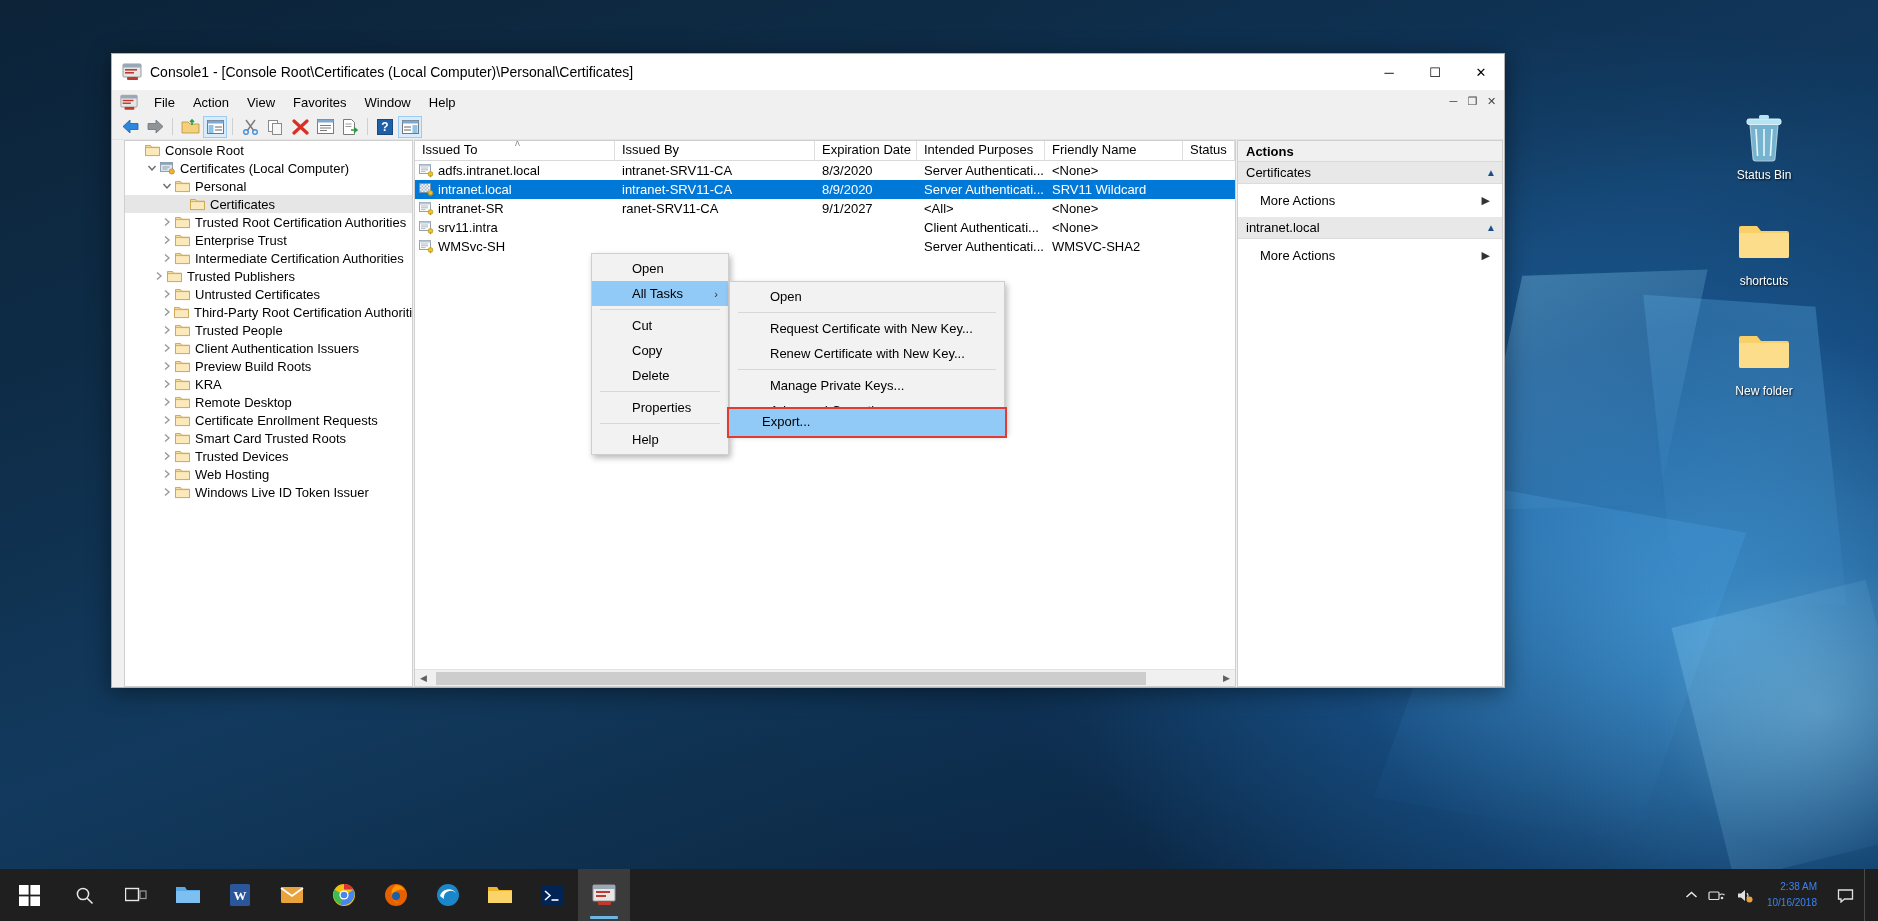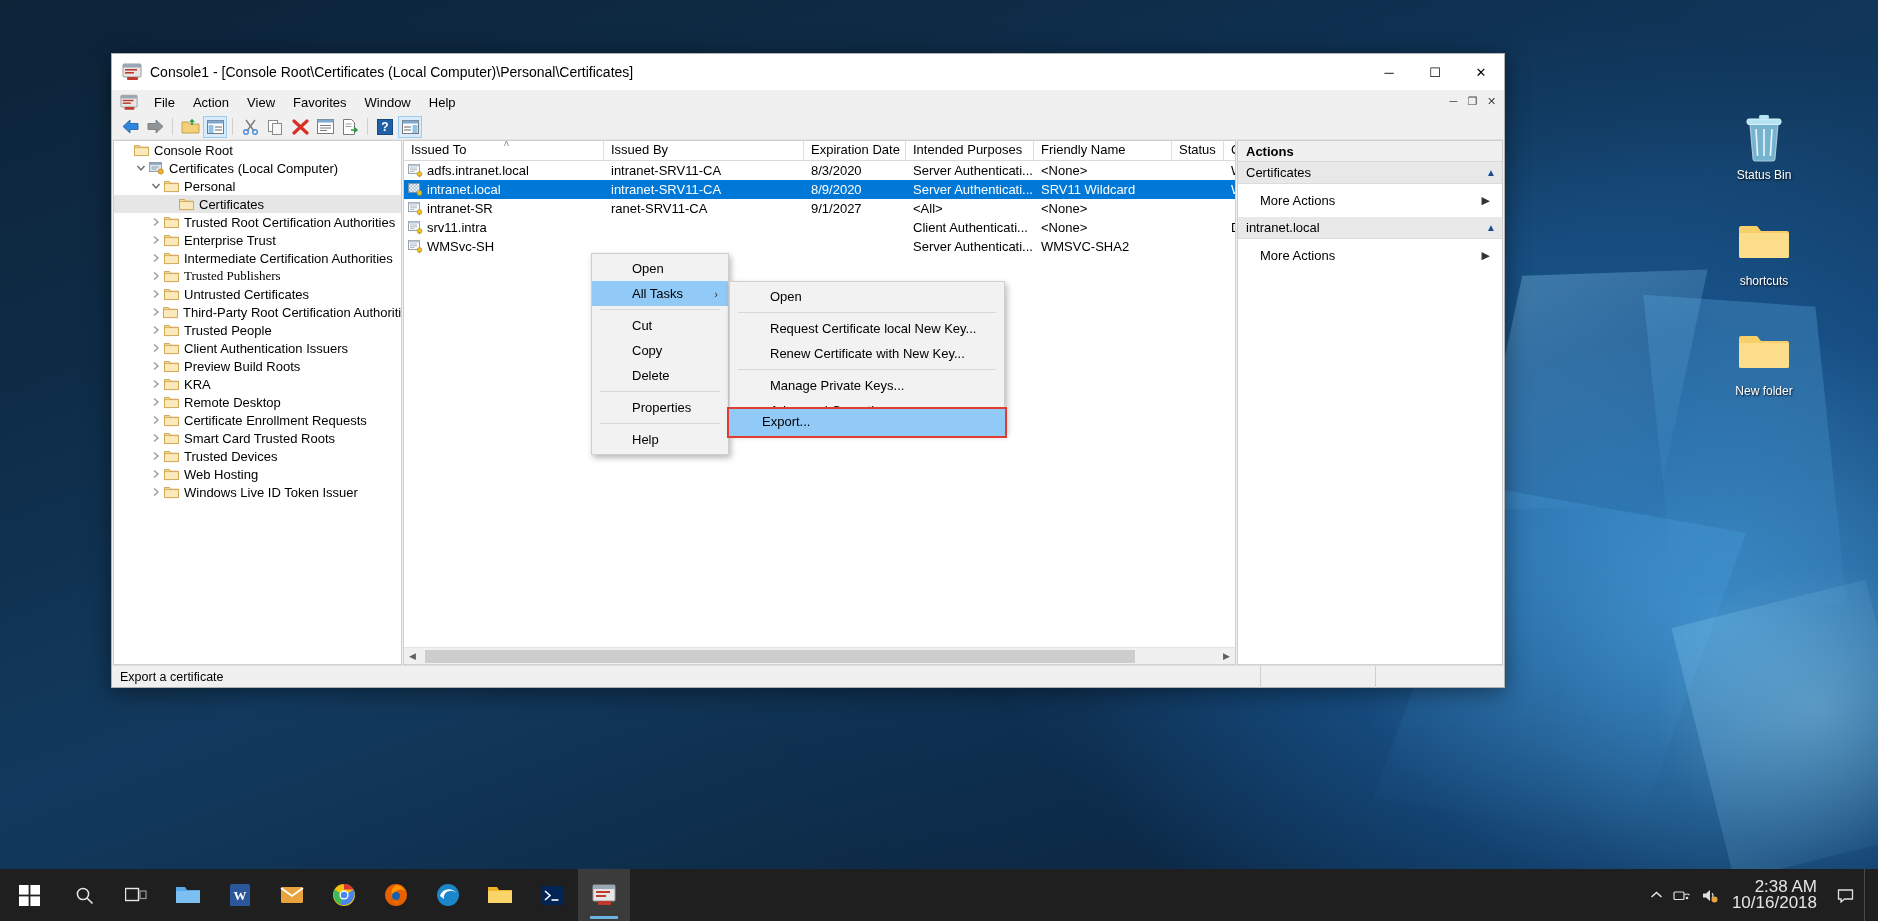--- a/index.html
+++ b/index.html
@@ -83,21 +83,21 @@
   }
   .tb-btn { width: 24px; height: 22px; display:flex; align-items:center; justify-content:center; }
   .tb-btn.active { background: #d8ecfd; border: 1px solid #9ecbf0; }
   .tb-sep { width: 1px; height: 17px; background: #cfcfcf; margin: 0 4px; }
 
   
   #mmcbody { flex: 1 1 auto; display: flex; background: #f0f0f0; padding: 0; min-height: 0; }
 
   
   #treepane {
-    width: 289px; background: #fff; border: 1px solid #cfcfcf; margin-left: 1px;
+    width: 289px; background: #fff; border: 1px solid #cfcfcf; margin-left: 12px;
     overflow: hidden; flex: 0 0 289px;
   }
   .tnode { display: flex; align-items: center; height: 18px; padding-left: 4px; font-size: 13px; white-space: nowrap; }
   .tnode .tw { width: 16px; display:flex; align-items:center; justify-content:center; color:#808080; font-size: 11px; }
   .tnode .tico { margin-right: 5px; display:flex; align-items:center; }
   .tnode.sel { background: #e6e6e6; }
   .tnode .lbl { overflow: hidden; }
 
   
   #listpane {
@@ -183,21 +183,21 @@
     background: #1f1f1f; display: flex; align-items: center;
   }
   #startbtn { width: 58px; height: 52px; display:flex; align-items:center; justify-content:center; }
   .tbicon { width: 52px; height: 52px; display:flex; align-items:center; justify-content:center; position: relative; }
   .tbicon.running::after {
     content:''; position:absolute; bottom:2px; left:12px; width:28px; height:3px; background:#6fb3e0; border-radius:1px;
   }
   .tbicon.active { background: #3b3b3b; }
   #tray { margin-left: auto; display: flex; align-items: center; height: 52px; padding-right: 6px; gap: 10px; }
   .trayico { color: #e8e8e8; font-size: 13px; display:flex; align-items:center; }
-  #clock { color: #e5e5e5; font-size: 17px; line-height: 16px; text-align: right; padding: 0 10px 0 4px; }
+  #clock { color: #3b82f6; font-size: 10px; line-height: 16px; text-align: right; padding: 0 10px 0 4px; }
   #showdesk { width: 8px; height: 52px; border-left: 1px solid #4a4a4a; }
 </style>
 </head>
 <body>
 
 <div id="desktop">
   <div class="wp-shape" id="wp1"></div>
   <div class="wp-shape" id="wp2"></div>
   <div class="wp-shape" id="wp3"></div>
   <div class="wp-shape" id="wp4"></div>
@@ -443,21 +443,21 @@
             </svg>
           </span>
           <span class="tico">
             <svg width="15" height="13" viewBox="0 0 15 13">
               <path d="M0.5 1.5 h5 l1.3 1.7 h7.7 v8.3 h-14 z" fill="#f7d894" stroke="#c59b3e" stroke-width="0.8"></path>
               <path d="M0.5 3.6 h14 v8 h-14 z" fill="#fce9bb" stroke="#c59b3e" stroke-width="0.7"></path>
             </svg>
           </span>
           <span class="lbl">Intermediate Certification Authorities</span>
         </div>
-        <div class="tnode" style="padding-left: 34px; font-family: Liberation Serif, serif;">
+        <div class="tnode" style="padding-left: 26px;">
           <span class="tw">
             <svg width="10" height="10" viewBox="0 0 10 10">
               <path d="M3 1.5 L7 5 L3 8.5" fill="none" stroke="#9a9a9a" stroke-width="1.4"></path>
             </svg>
           </span>
           <span class="tico">
             <svg width="15" height="13" viewBox="0 0 15 13">
               <path d="M0.5 1.5 h5 l1.3 1.7 h7.7 v8.3 h-14 z" fill="#f7d894" stroke="#c59b3e" stroke-width="0.8"></path>
               <path d="M0.5 3.6 h14 v8 h-14 z" fill="#fce9bb" stroke="#c59b3e" stroke-width="0.7"></path>
             </svg>
@@ -760,25 +760,20 @@
             <span class="caret">▲</span>
           </div>
           <div class="aitem">
             <span>More Actions</span>
             <span class="submark">▶</span>
           </div>
         </div>
     </div>
   </div>
 
-  <div id="statusbar">
-    <span id="sb1">Export a certificate</span>
-    <span class="sb-seg" id="sb2"></span>
-    <span class="sb-seg" style="flex:1 1 auto;"></span>
-  </div>
 
   <div class="ctxmenu" id="ctx1">
       <div class="ctxitem">
         <span>Open</span>
       </div>
       <div class="ctxitem hi">
         <span>All Tasks</span>
         <span class="arrow">›</span>
       </div>
       <div class="ctxsep"></div>
@@ -800,21 +795,21 @@
         <span>Help</span>
       </div>
     </div>
 
   <div class="ctxmenu" id="ctx2">
       <div class="ctxitem">
         <span>Open</span>
       </div>
       <div class="ctxsep"></div>
       <div class="ctxitem">
-        <span>Request Certificate local New Key...</span>
+        <span>Request Certificate with New Key...</span>
       </div>
       <div class="ctxitem">
         <span>Renew Certificate with New Key...</span>
       </div>
       <div class="ctxsep"></div>
       <div class="ctxitem">
         <span>Manage Private Keys...</span>
       </div>
       <div class="ctxitem">
         <span>Advanced Operations</span>

